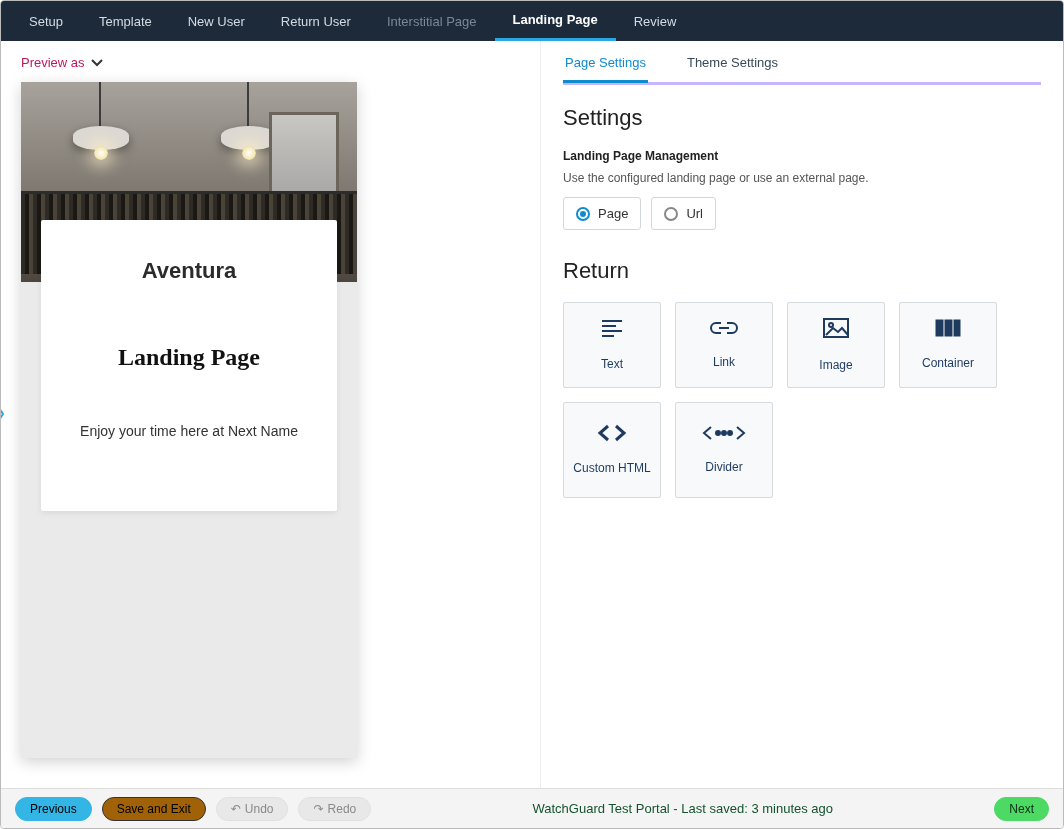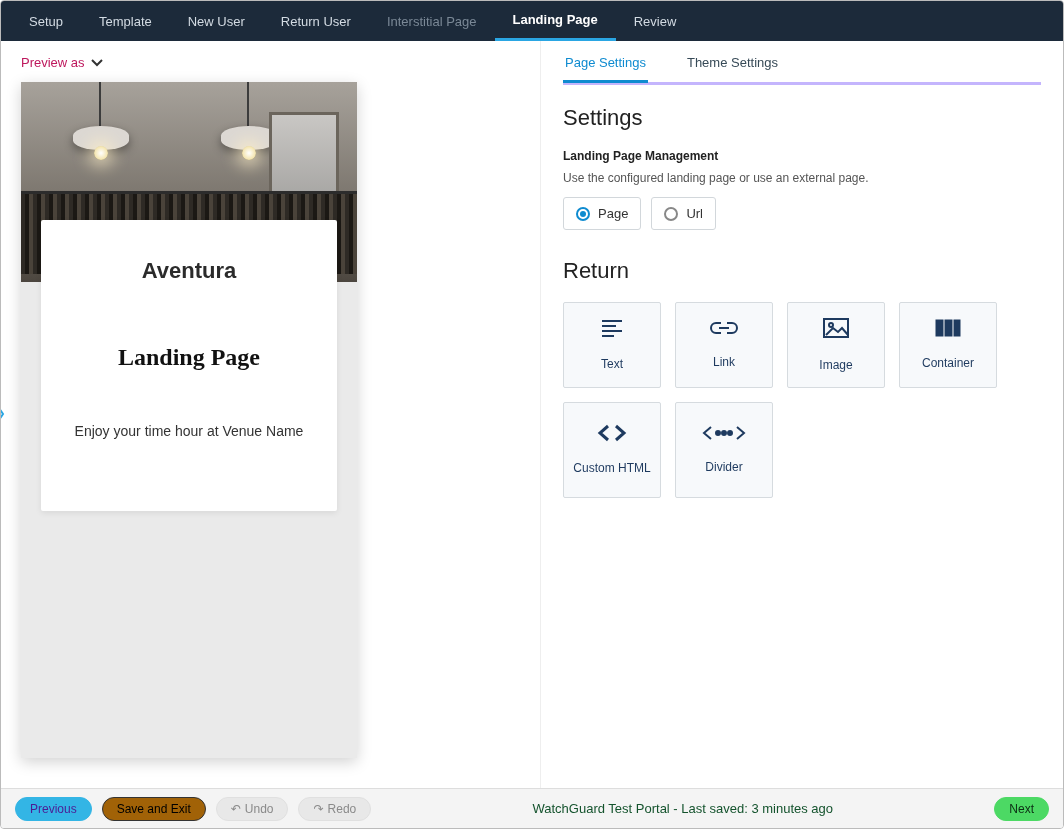--- a/index.html
+++ b/index.html
@@ -239,21 +239,21 @@
     border:1px solid #333;
     background:#a16207;
     border-radius: 14px;
     padding: 4px 14px;
     font-size: 12px;
     cursor:pointer;
   }
   .btn.primary-blue {
     background:#33b5e5;
     border-color:#33b5e5;
-    color:#4c1d95;
+    color:#000000;
   }
   .btn.primary-green {
     background:#4cd964;
     border-color:#4cd964;
     color:#0c2f14;
   }
   .btn.muted {
     background:#e8e8e8;
     border-color:#e0e0e0;
     color:#8a8a8a;
@@ -306,21 +306,21 @@
           <div class="lamp lampA"></div>
           <div class="lamp-wire wireB"></div>
           <div class="lamp lampB"></div>
           <div class="mirror"></div>
           <div class="rail"></div>
           <div class="rack"></div>
         </div>
         <div class="brand-card">
           <h3>Aventura</h3>
           <div class="headline">Landing Page</div>
-          <div class="body-text">Enjoy your time hour at Venue Name</div>
+          <div class="body-text">Enjoy your time here at Next Name</div>
         </div>
       </div>
     </div>
   </div>
 
   <div class="right-pane">
 
     <div class="rtabs">
       <div class="rtab active">Page Settings</div>
       <div class="rtab">Theme Settings</div>

